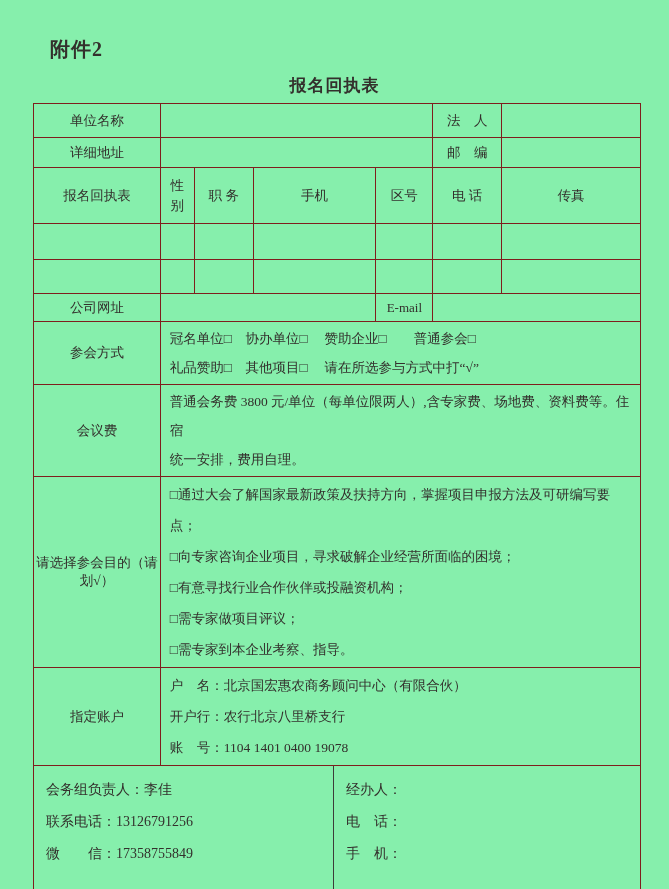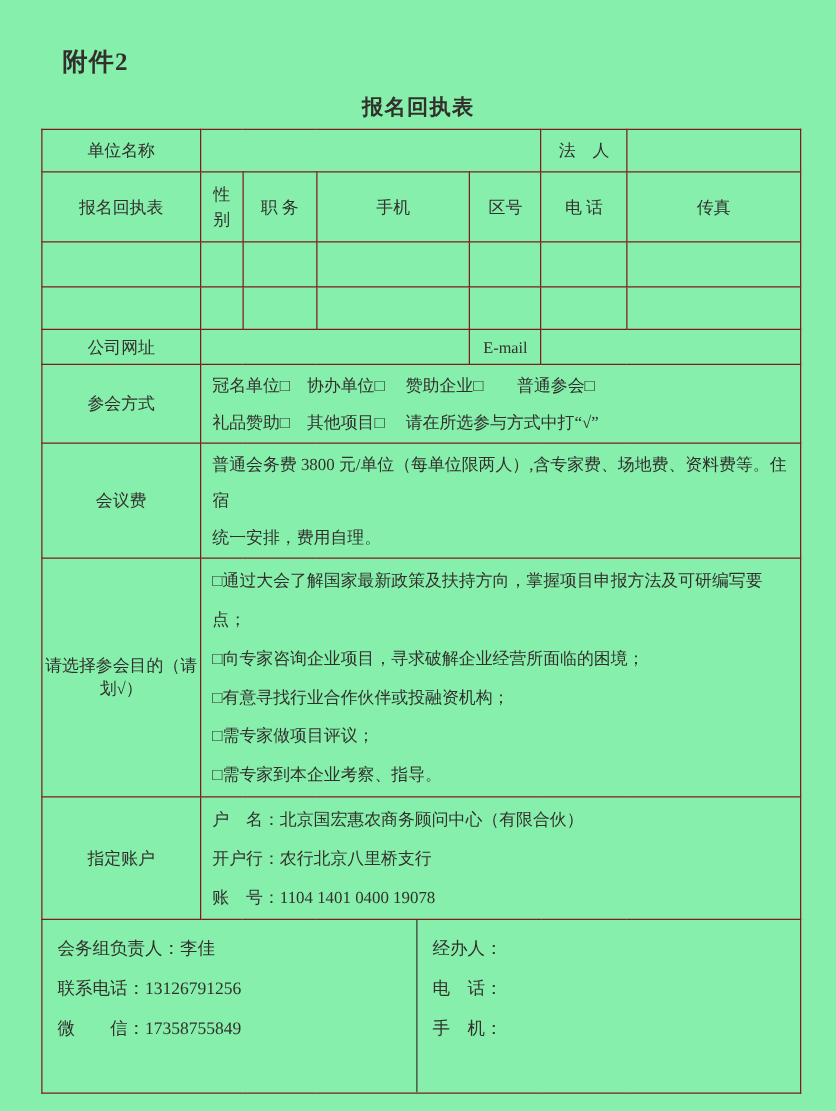--- a/index.html
+++ b/index.html
@@ -68,20 +68,26 @@
     </colgroup>
 
     <tbody>
         <tr class="r1">
       <td class="lbl">单位名称</td>
       <td colspan="4"></td>
       <td class="lbl">法　人</td>
       <td></td>
     </tr>
 
+    <tr class="r2">
+      <td class="lbl">详细地址</td>
+      <td colspan="4"></td>
+      <td class="lbl">邮　编</td>
+      <td></td>
+    </tr>
 
     <tr class="r3">
       <td class="lbl">报名回执表</td>
       <td class="lbl">
         <div class="stack">性</div>
         <div class="stack">别</div>
       </td>
       <td class="lbl">职 务</td>
       <td class="lbl">手机</td>
       <td class="lbl">区号</td>

